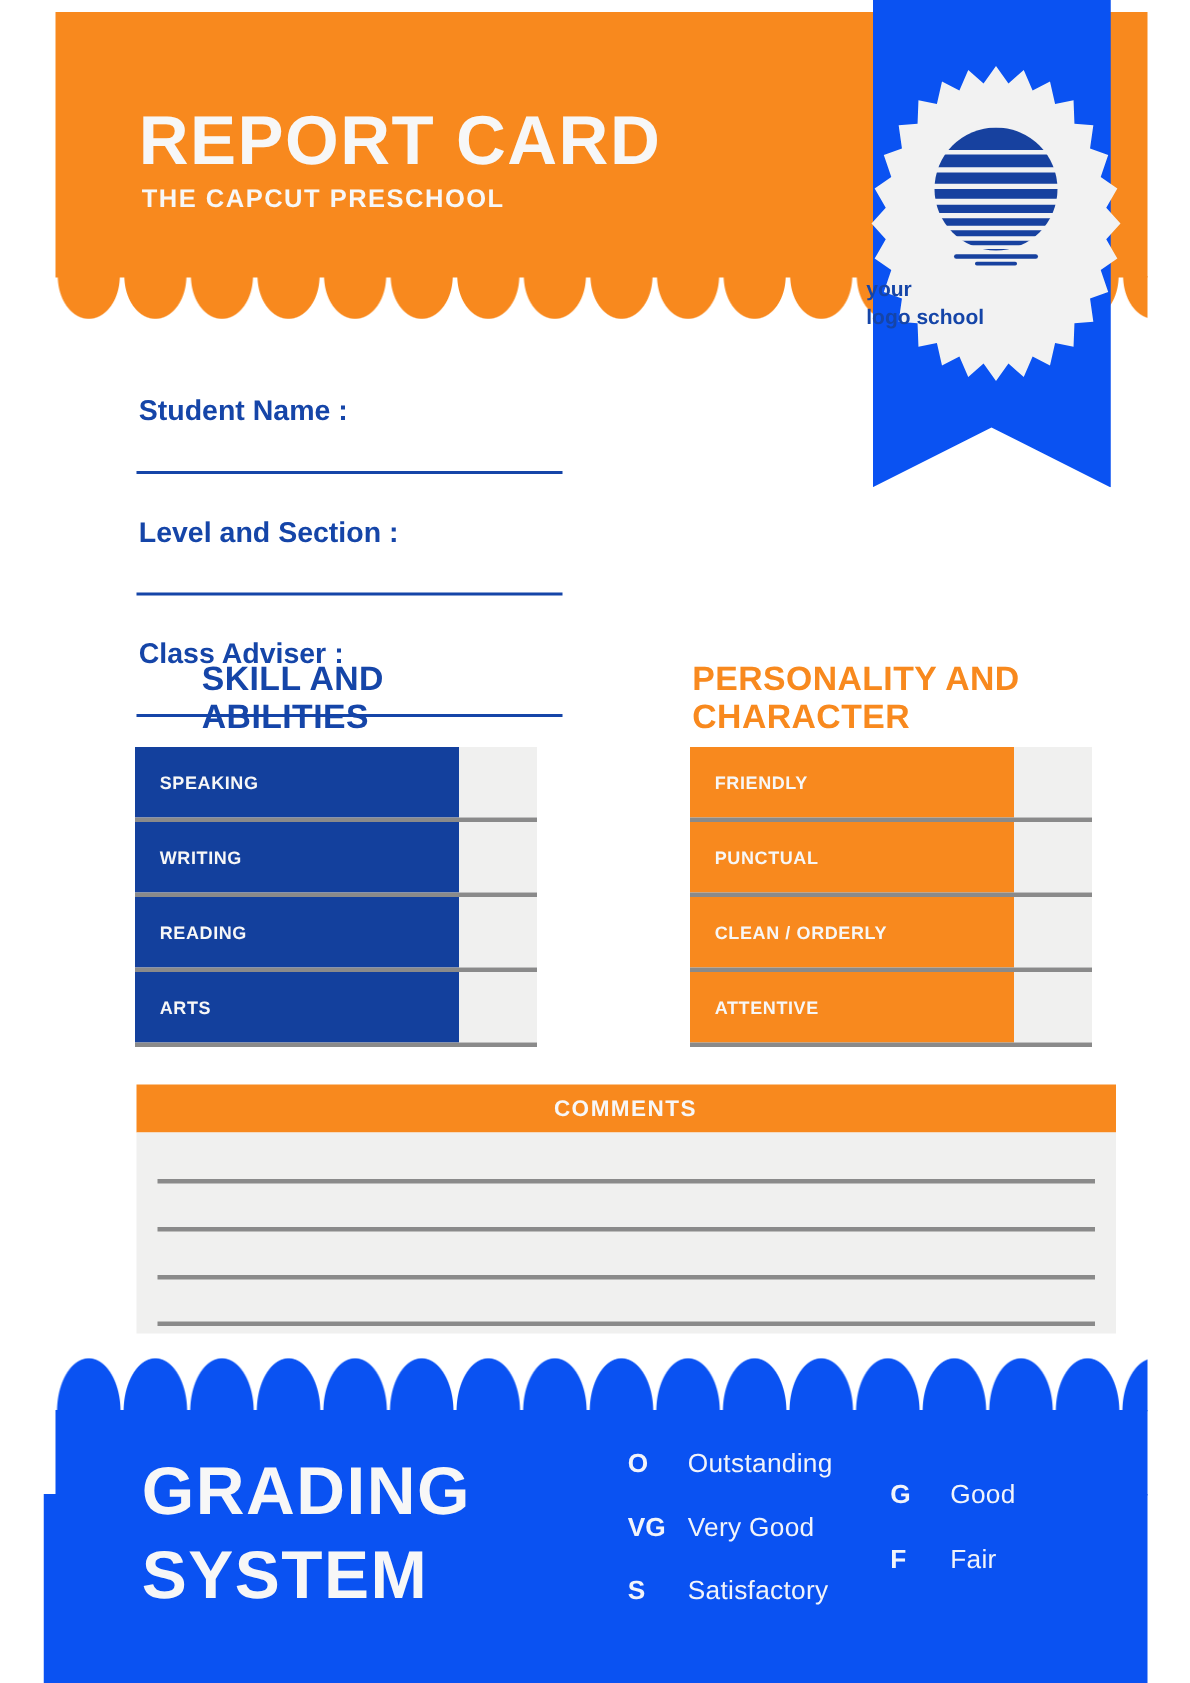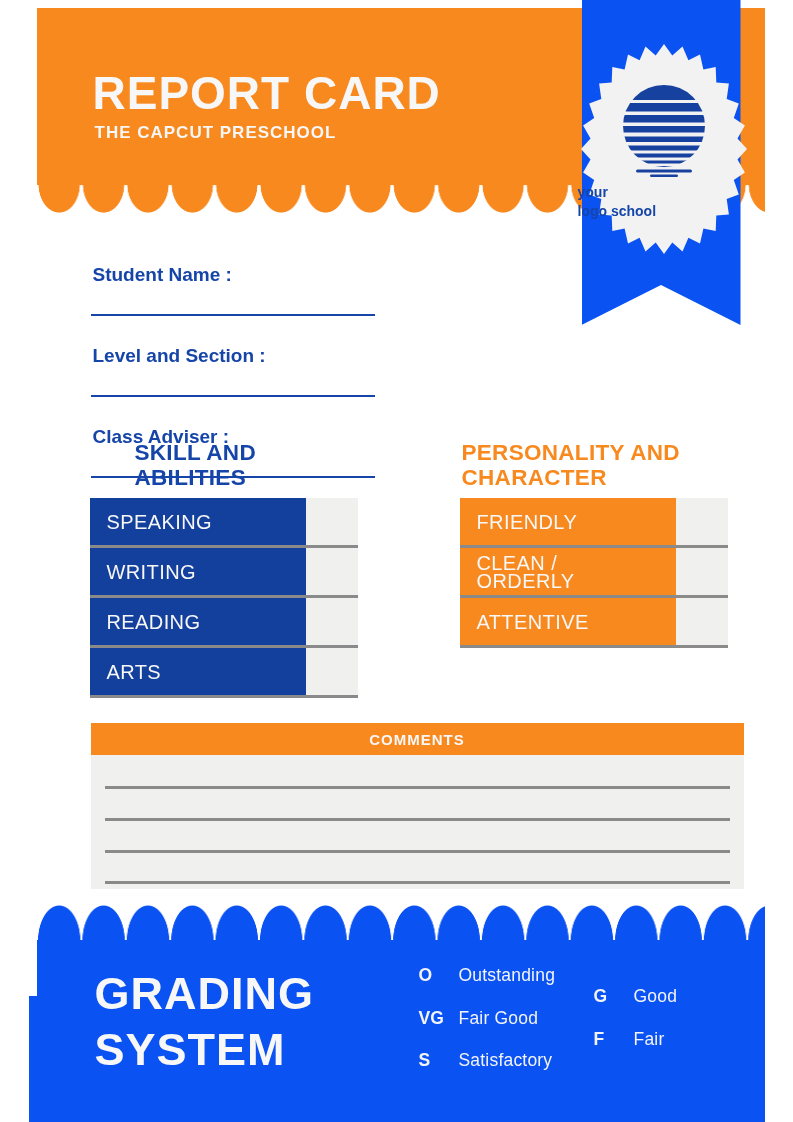--- a/index.html
+++ b/index.html
@@ -37,21 +37,21 @@
   
   .tbl-head{position:absolute;top:440px;font-size:22.5px;font-weight:800;line-height:25px;
     letter-spacing:.3px;}
   .tbl-head.skills{left:62px;color:var(--text-navy);margin-left:44px;}
   .tbl-head.personality{left:433px;color:var(--orange);}
   .rtable{position:absolute;top:498px;width:268px;}
   .rtable.skills{left:61px;}
   .rtable.personality{left:431px;}
   .trow{position:relative;height:50px;}
   .cell-label{position:absolute;left:0;top:0;width:216px;height:47px;display:flex;align-items:center;
-    padding-left:17px;color:var(--white-text);font-size:20px;font-weight:400;letter-spacing:.4px;line-height:18px;}
+    padding-left:17px;color:var(--white-text);font-size:12px;font-weight:700;letter-spacing:.4px;line-height:18px;}
   .rtable.skills .cell-label{background:var(--navy);}
   .rtable.personality .cell-label{background:var(--orange);}
   .cell-label span{display:inline-block;max-width:130px;}
   .cell-score{position:absolute;left:216px;top:0;width:52px;height:47px;background:var(--light-gray);}
   .row-sep{position:absolute;left:0;top:47px;width:268px;height:3px;background:var(--separator-gray);}
 
   
   .comments-header{position:absolute;left:62px;top:723px;width:653px;height:32px;background:var(--orange);
     display:flex;align-items:center;justify-content:center;color:var(--white-text);
     font-size:15px;font-weight:700;letter-spacing:1px;}
@@ -168,20 +168,27 @@
   <div class="rtable personality">
       <div class="trow">
       <div class="cell-label">
           <span>FRIENDLY</span>
         </div>
       <div class="cell-score"></div>
       <div class="row-sep"></div>
     </div>
       <div class="trow">
       <div class="cell-label">
+          <span>PUNCTUAL</span>
+        </div>
+      <div class="cell-score"></div>
+      <div class="row-sep"></div>
+    </div>
+      <div class="trow">
+      <div class="cell-label">
           <span>CLEAN / ORDERLY</span>
         </div>
       <div class="cell-score"></div>
       <div class="row-sep"></div>
     </div>
       <div class="trow">
       <div class="cell-label">
           <span>ATTENTIVE</span>
         </div>
       <div class="cell-score"></div>
@@ -204,21 +211,21 @@
     <div>GRADING</div>
     <div>SYSTEM</div>
   </div>
   <div class="legend-col c1">
       <div class="legend-item">
       <span class="legend-code">O</span>
       <span class="legend-label">Outstanding</span>
     </div>
       <div class="legend-item">
       <span class="legend-code">VG</span>
-      <span class="legend-label">Fair Good</span>
+      <span class="legend-label">Very Good</span>
     </div>
       <div class="legend-item">
       <span class="legend-code">S</span>
       <span class="legend-label">Satisfactory</span>
     </div>
     </div>
   <div class="legend-col c2">
       <div class="legend-item">
       <span class="legend-code">G</span>
       <span class="legend-label">Good</span>

